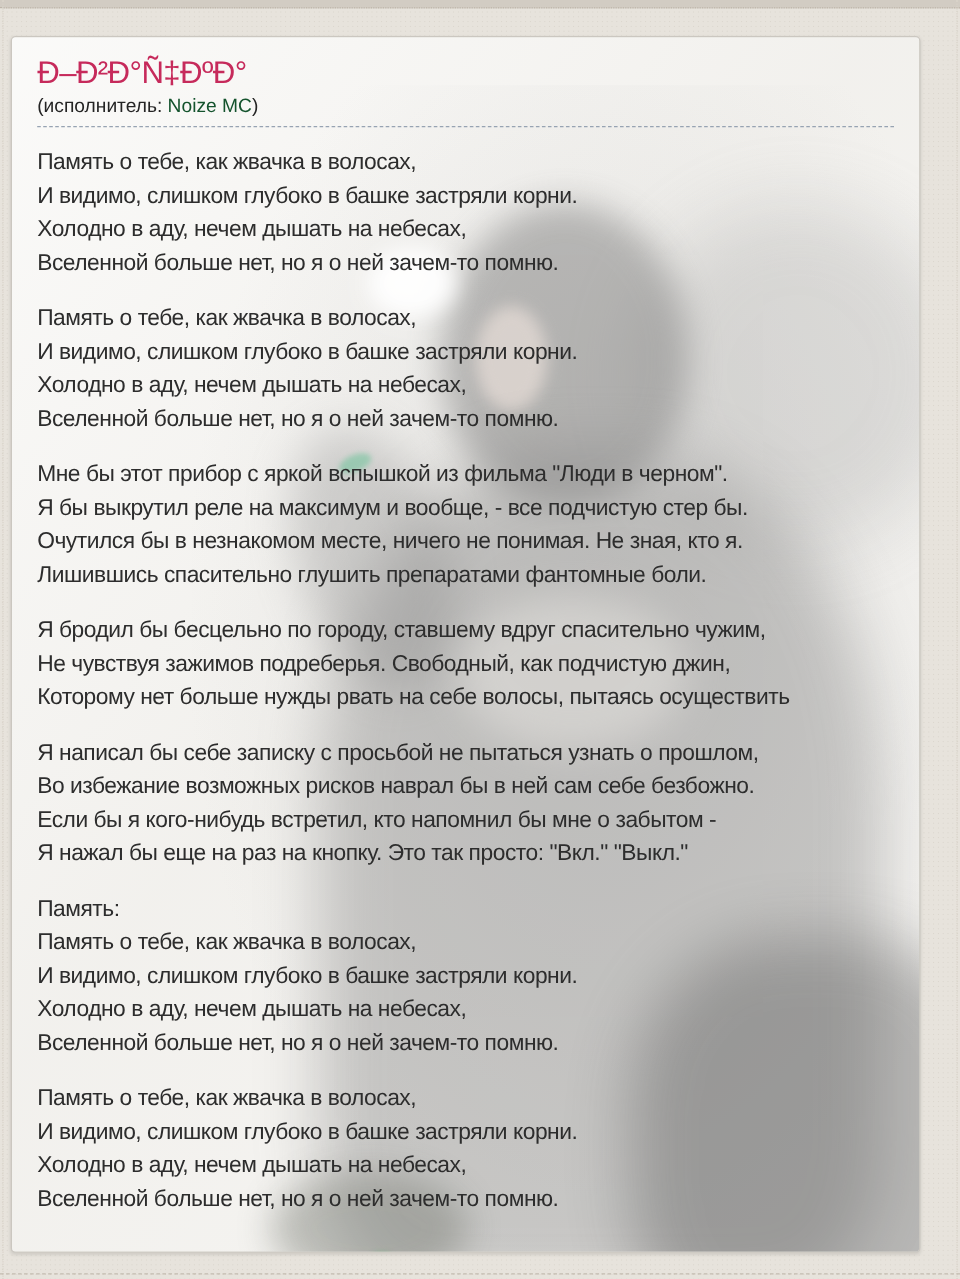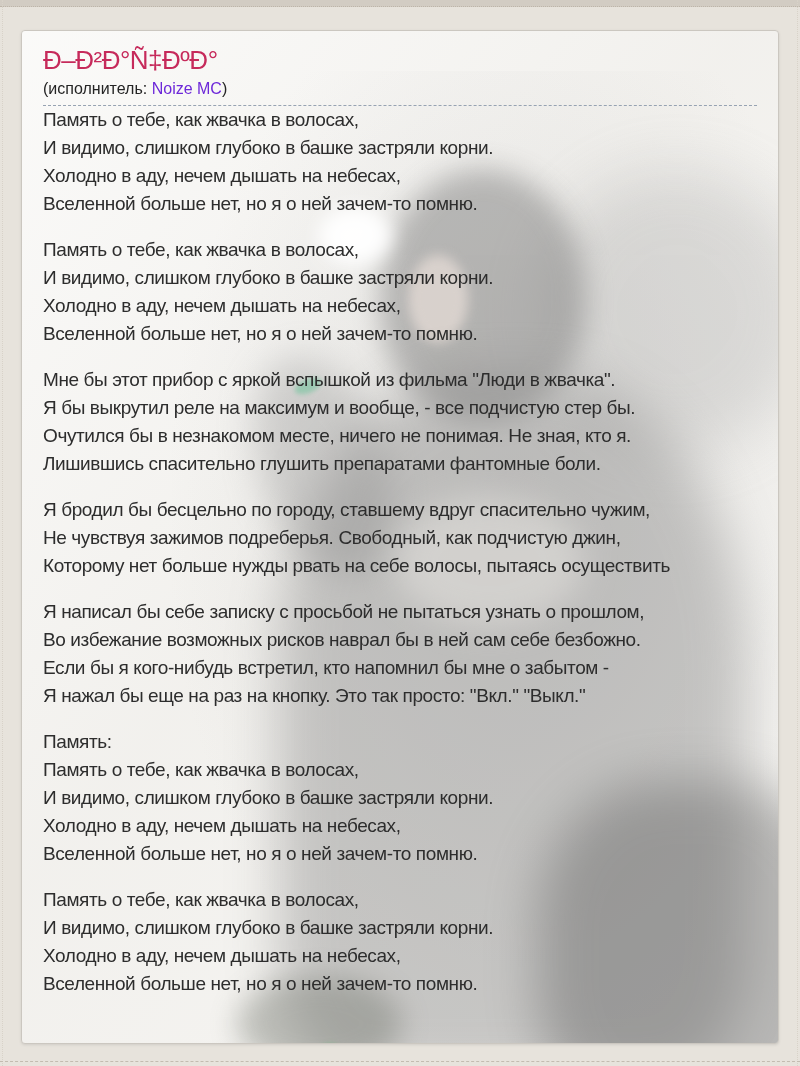--- a/index.html
+++ b/index.html
@@ -15,21 +15,21 @@
     background:#d2ccc3;border-bottom:1px dotted #bdb5a9;z-index:3;
   }
   .bottom-dashed{
     position:absolute;left:0;right:0;top:1061px;height:0;
     border-top:1px dashed #c3bcb0;z-index:3;
   }
   .side-dots{position:absolute;top:0;bottom:0;width:0;z-index:3;}
   .side-dots.left{left:2px;border-left:1px dotted #d8d2c8;}
   .side-dots.right{right:2px;border-right:1px dotted #d8d2c8;}
   .card{
-    position:absolute;left:21px;top:30px;width:756px;height:1012px;
+    position:absolute;left:9px;top:30px;width:756px;height:1012px;
     background:#f5f4f1;
     border:1px solid #cbc7c0;border-radius:4px;
     box-shadow:0 1px 3px rgba(0,0,0,0.10);
     overflow:hidden;z-index:2;
   }
   .card-texture{
     position:absolute;inset:0;z-index:0;
     background:linear-gradient(130deg, rgba(255,255,255,0.55) 0%, rgba(236,234,230,0.35) 45%, rgba(248,247,245,0.5) 100%);
   }
   
@@ -62,23 +62,23 @@
 
   .content{position:relative;z-index:2;padding:12px 21px 0 21px;}
   h1.title{
     margin:0;font-weight:400;font-size:26px;line-height:34px;
     letter-spacing:-0.5px;color:#c62a5b;
   }
   .subtitle{
     margin-top:2px;font-size:16px;line-height:20px;color:#242424;
     padding-bottom:6px;border-bottom:1px dashed #97a3b2;
   }
-  .artist-link{color:#6d28d9;text-decoration:none;cursor:pointer;}
+  .artist-link{color:#14532d;text-decoration:none;cursor:pointer;}
   .lyrics{
-    font-size:19px;line-height:28px;color:#2d2d2d;
+    margin-top:16px;font-size:19px;line-height:28px;color:#2d2d2d;
     letter-spacing:-0.4px;
   }
   .lyrics p.stanza{margin:0 0 18px 0;}
 </style>
 </head>
 <body>
 
 <div class="top-band"></div>
 <div class="side-dots left"></div>
 <div class="side-dots right"></div>
@@ -100,21 +100,21 @@
     <div class="shape guitar"></div>
     <div class="shape green-dot"></div>
   </div>
 
   <div class="content">
     <h1 class="title">Ð–Ð²Ð°Ñ‡ÐºÐ°</h1>
     <div class="subtitle"><span>(исполнитель: </span><a class="artist-link" href="#">Noize MC</a><span>)</span></div>
     <div class="lyrics" id="lyrics">
         <p class="stanza"><span>Память о тебе, как жвачка в волосах,</span><br><span>И видимо, слишком глубоко в башке застряли корни.</span><br><span>Холодно в аду, нечем дышать на небесах,</span><br><span>Вселенной больше нет, но я о ней зачем-то помню.</span></p>
         <p class="stanza"><span>Память о тебе, как жвачка в волосах,</span><br><span>И видимо, слишком глубоко в башке застряли корни.</span><br><span>Холодно в аду, нечем дышать на небесах,</span><br><span>Вселенной больше нет, но я о ней зачем-то помню.</span></p>
-        <p class="stanza"><span>Мне бы этот прибор с яркой вспышкой из фильма "Люди в жвачка".</span><br><span>Я бы выкрутил реле на максимум и вообще, - все подчистую стер бы.</span><br><span>Очутился бы в незнакомом месте, ничего не понимая. Не зная, кто я.</span><br><span>Лишившись спасительно глушить препаратами фантомные боли.</span></p>
+        <p class="stanza"><span>Мне бы этот прибор с яркой вспышкой из фильма "Люди в черном".</span><br><span>Я бы выкрутил реле на максимум и вообще, - все подчистую стер бы.</span><br><span>Очутился бы в незнакомом месте, ничего не понимая. Не зная, кто я.</span><br><span>Лишившись спасительно глушить препаратами фантомные боли.</span></p>
         <p class="stanza"><span>Я бродил бы бесцельно по городу, ставшему вдруг спасительно чужим,</span><br><span>Не чувствуя зажимов подреберья. Свободный, как подчистую джин,</span><br><span>Которому нет больше нужды рвать на себе волосы, пытаясь осуществить</span><br></p>
         <p class="stanza"><span>Я написал бы себе записку с просьбой не пытаться узнать о прошлом,</span><br><span>Во избежание возможных рисков наврал бы в ней сам себе безбожно.</span><br><span>Если бы я кого-нибудь встретил, кто напомнил бы мне о забытом -</span><br><span>Я нажал бы еще на раз на кнопку. Это так просто: "Вкл." "Выкл."</span></p>
         <p class="stanza"><span>Память:</span><br><span>Память о тебе, как жвачка в волосах,</span><br><span>И видимо, слишком глубоко в башке застряли корни.</span><br><span>Холодно в аду, нечем дышать на небесах,</span><br><span>Вселенной больше нет, но я о ней зачем-то помню.</span></p>
         <p class="stanza"><span>Память о тебе, как жвачка в волосах,</span><br><span>И видимо, слишком глубоко в башке застряли корни.</span><br><span>Холодно в аду, нечем дышать на небесах,</span><br><span>Вселенной больше нет, но я о ней зачем-то помню.</span></p>
       </div>
   </div>
 </div>
 
 <div class="bottom-dashed"></div>
 

